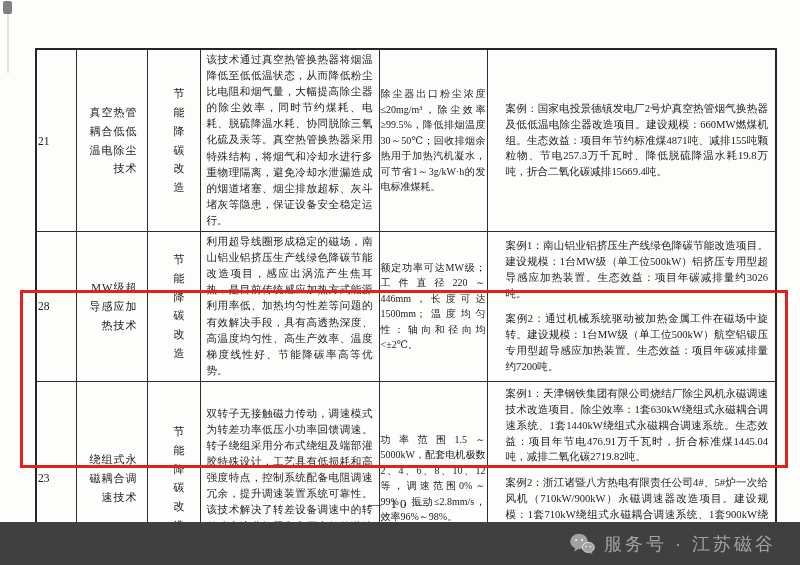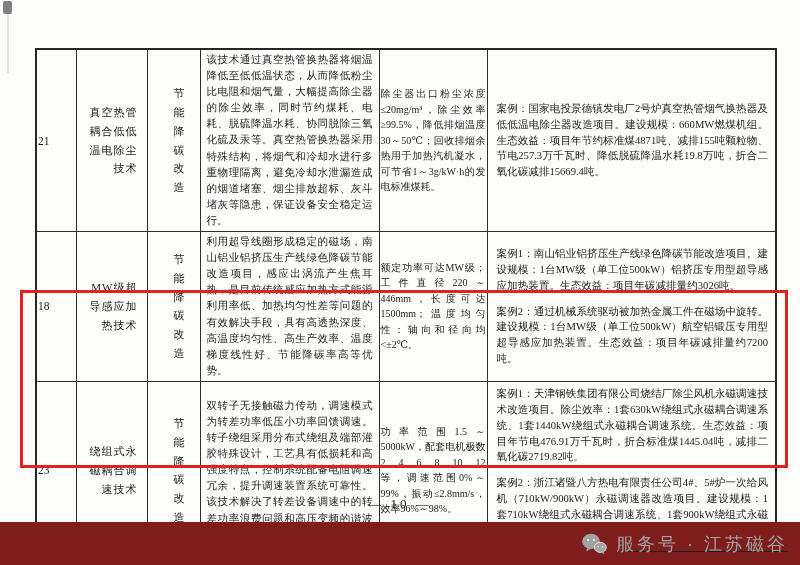--- a/index.html
+++ b/index.html
@@ -28,21 +28,21 @@
     overflow:hidden;
   }
   th{font-size:11.5px;font-weight:bold;text-align:center;padding:2px;height:23px;}
   th .hl{white-space:pre-line;line-height:1.25;display:block;}
   .c-no{text-align:left;font-size:11.5px;}
   .c-name{text-align:right;font-size:11px;padding:2px 9px;line-height:1.7;letter-spacing:1px;}
   .c-cat{text-align:center;font-size:11px;padding:2px 26px;line-height:1.7;letter-spacing:1px;}
   .c-content{font-size:10.6px;padding:2px 6px;line-height:1.52;text-align:justify;text-justify:inter-ideograph;}
   .c-params{font-size:10px;padding:3px 1px;line-height:1.55;text-align:justify;text-justify:inter-ideograph;}
   .c-cases{font-size:10.6px;padding:4px 7px;line-height:1.5;text-align:justify;text-justify:inter-ideograph;}
-  .c-cases p{margin:0 0 10px 2px;}
+  .c-cases p{margin:0 0 10px 11px;}
   .c-cases p:last-child{margin-bottom:0;}
   tr.r21{height:120px;}
   tr.r22{height:98px;}
   tr.r23{height:167px;}
 
   
   .highlight-box{
     position:absolute;left:20px;top:290px;width:762px;height:172px;
     border:3px solid #e0231e;
     pointer-events:none;
@@ -51,23 +51,23 @@
 
   
   .page-num{
     position:absolute;left:0;top:496px;width:100%;
     text-align:center;font-size:13px;letter-spacing:3px;color:#222;
   }
 
   
   .footer-bar{
     position:absolute;left:0;bottom:0;width:800px;height:43px;
-    background:#7f1d1d;
+    background:#404040;
     display:flex;align-items:center;justify-content:flex-end;
-    padding-right:12px;box-sizing:border-box;gap:9px;text-decoration:underline;
+    padding-right:24px;box-sizing:border-box;gap:9px;
   }
   .footer-bar .wm-text{
     font-size:18px;color:#a2a2a2;letter-spacing:3px;
     font-family:"Liberation Sans","DejaVu Sans",sans-serif;
   }
   .wechat-icon{width:26px;height:22px;display:block;}
 </style>
 </head>
 <body>
 
@@ -90,21 +90,21 @@
     <td class="c-name">真空热管耦合低低温电除尘技术</td>
     <td class="c-cat">节能降碳改造</td>
     <td class="c-content">该技术通过真空热管换热器将烟温降低至低低温状态，从而降低粉尘比电阻和烟气量，大幅提高除尘器的除尘效率，同时节约煤耗、电耗、脱硫降温水耗、协同脱除三氧化硫及汞等。真空热管换热器采用特殊结构，将烟气和冷却水进行多重物理隔离，避免冷却水泄漏造成的烟道堵塞、烟尘排放超标、灰斗堵灰等隐患，保证设备安全稳定运行。</td>
     <td class="c-params">除尘器出口粉尘浓度≤20mg/m³，除尘效率≥99.5%，降低排烟温度30～50℃；回收排烟余热用于加热汽机凝水，可节省1～3g/kW·h的发电标准煤耗。</td>
     <td class="c-cases">
       <p>案例：国家电投景德镇发电厂2号炉真空热管烟气换热器及低低温电除尘器改造项目。建设规模：660MW燃煤机组。生态效益：项目年节约标准煤4871吨、减排155吨颗粒物、节电257.3万千瓦时、降低脱硫降温水耗19.8万吨，折合二氧化碳减排15669.4吨。</p>
     </td>
   </tr>
 
   <tr class="r22">
-    <td class="c-no">18</td>
+    <td class="c-no">28</td>
     <td class="c-name">MW级超导感应加热技术</td>
     <td class="c-cat">节能降碳改造</td>
     <td class="c-content">利用超导线圈形成稳定的磁场，南山铝业铝挤压生产线绿色降碳节能改造项目，感应出涡流产生焦耳热，是目前传统感应加热方式能源利用率低、加热均匀性差等问题的有效解决手段，具有高透热深度、高温度均匀性、高生产效率、温度梯度线性好、节能降碳率高等优势。</td>
     <td class="c-params">额定功率可达MW级；工件直径220～446mm，长度可达1500mm；温度均匀性：轴向和径向均&lt;±2℃。</td>
     <td class="c-cases">
       <p>案例1：南山铝业铝挤压生产线绿色降碳节能改造项目。建设规模：1台MW级（单工位500kW）铝挤压专用型超导感应加热装置。生态效益：项目年碳减排量约3026吨。</p>
       <p>案例2：通过机械系统驱动被加热金属工件在磁场中旋转。建设规模：1台MW级（单工位500kW）航空铝锻压专用型超导感应加热装置。生态效益：项目年碳减排量约7200吨。</p>
     </td>
   </tr>
 

